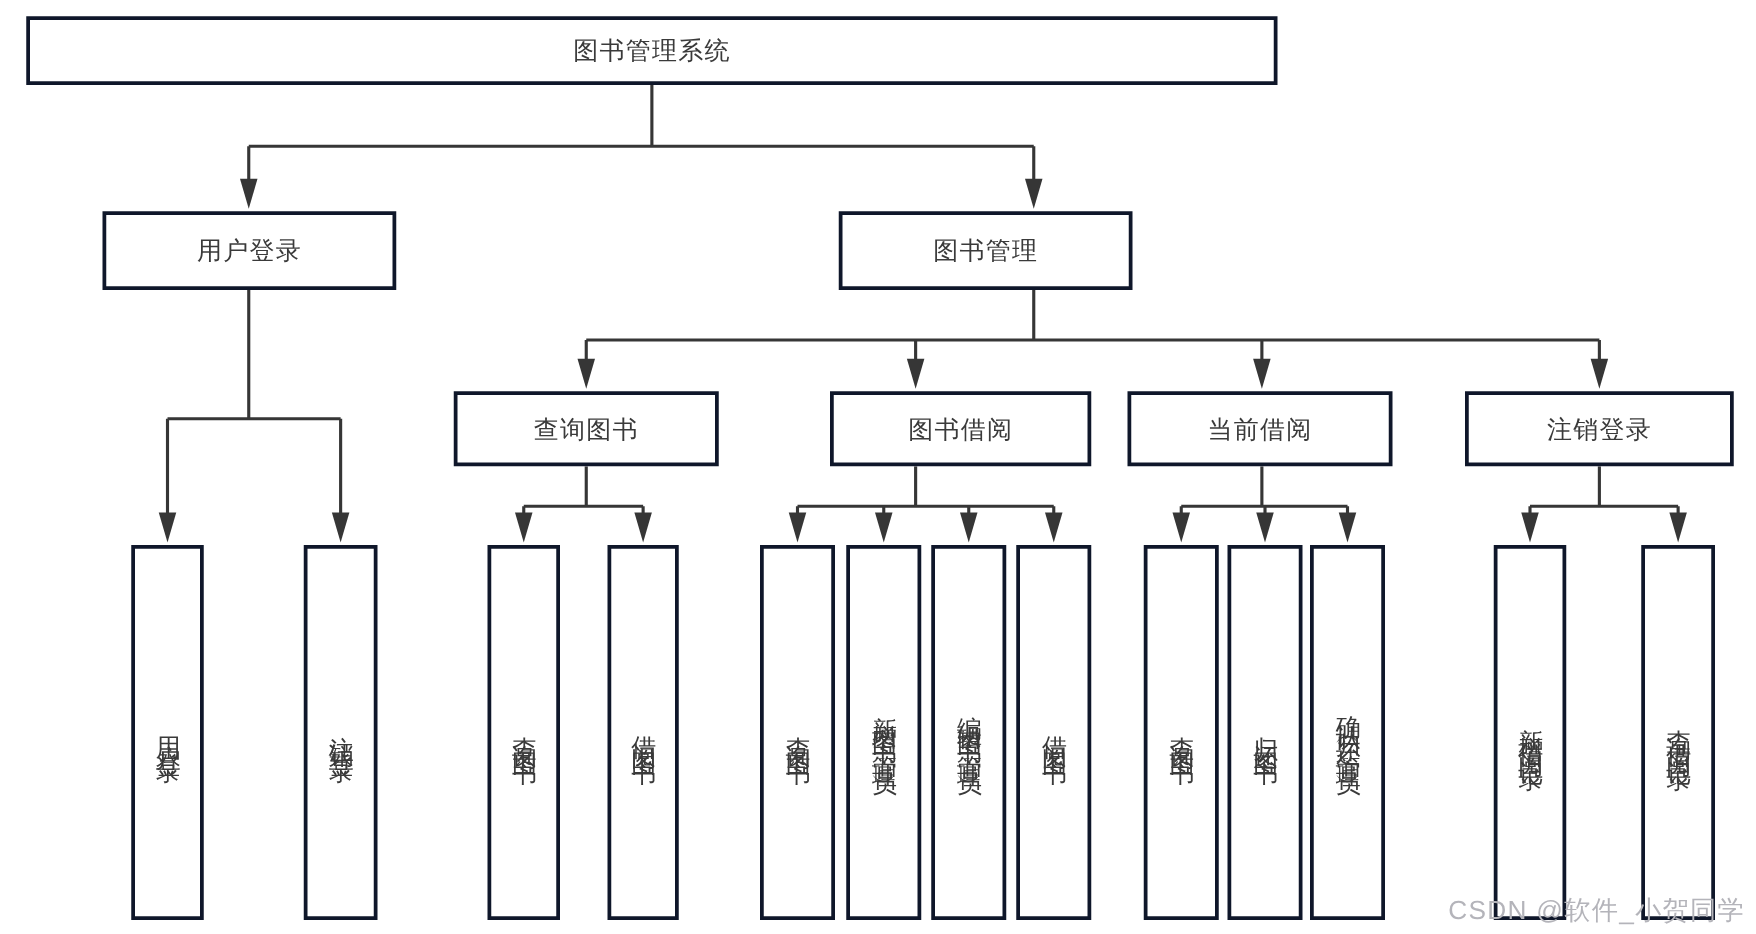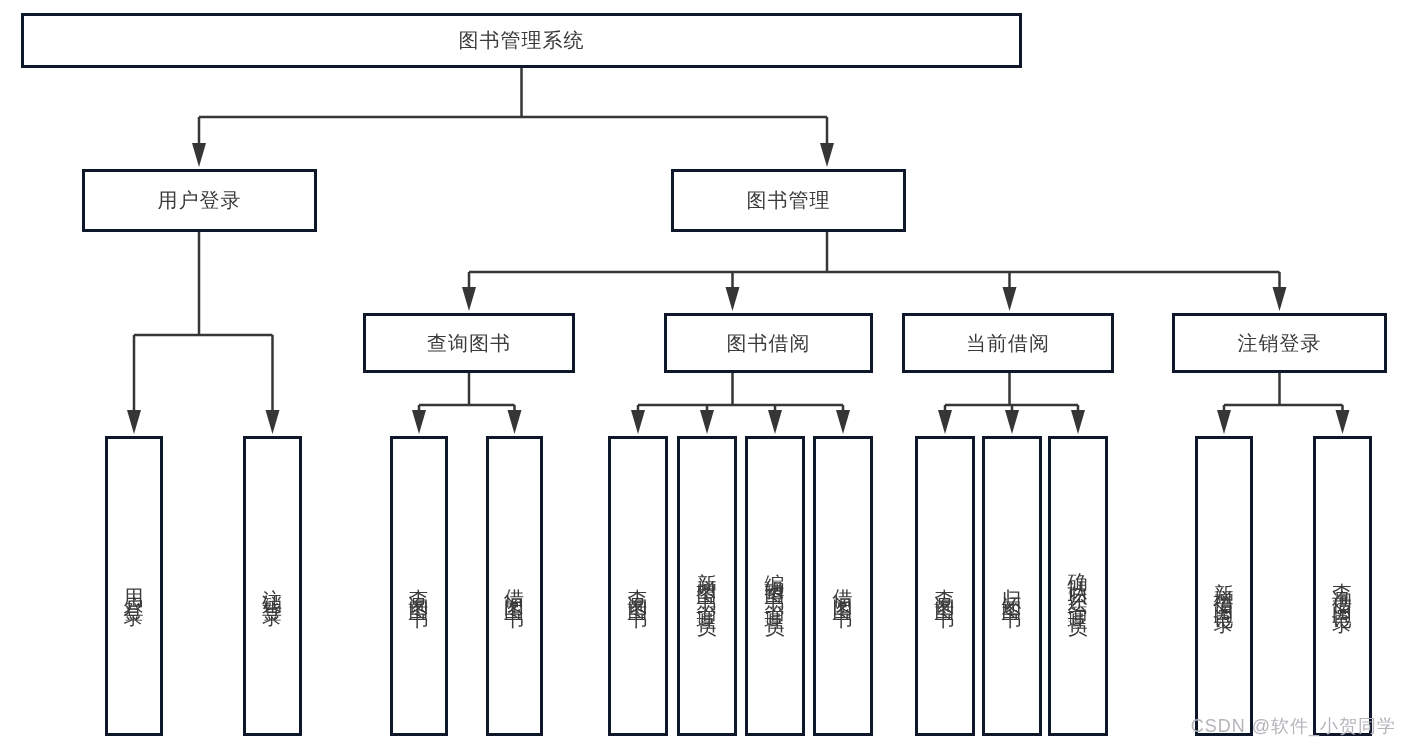--- a/index.html
+++ b/index.html
@@ -41,21 +41,21 @@
     writing-mode: vertical-rl;
     text-orientation: mixed;
     font-size: 20px;
     letter-spacing: 0.32em;
     line-height: 1;
   }
   .watermark {
     position: absolute;
     right: 9px;
     top: 714px;
-    font-size: 18px;
+    font-size: 21px;
     color: #b4b4ba;
     letter-spacing: 1px;
     white-space: nowrap;
   }
 </style>
 </head>
 <body>
 
 <div class="canvas">
 

